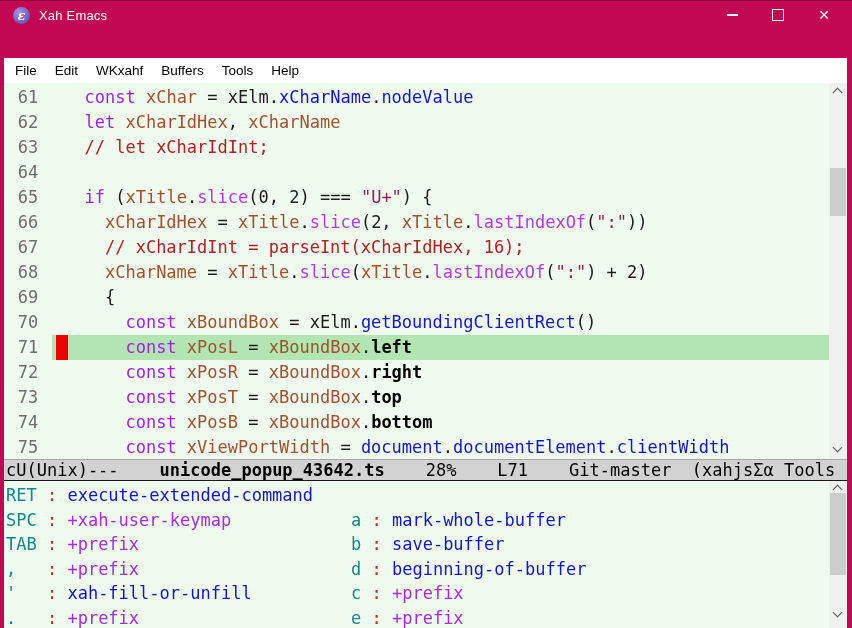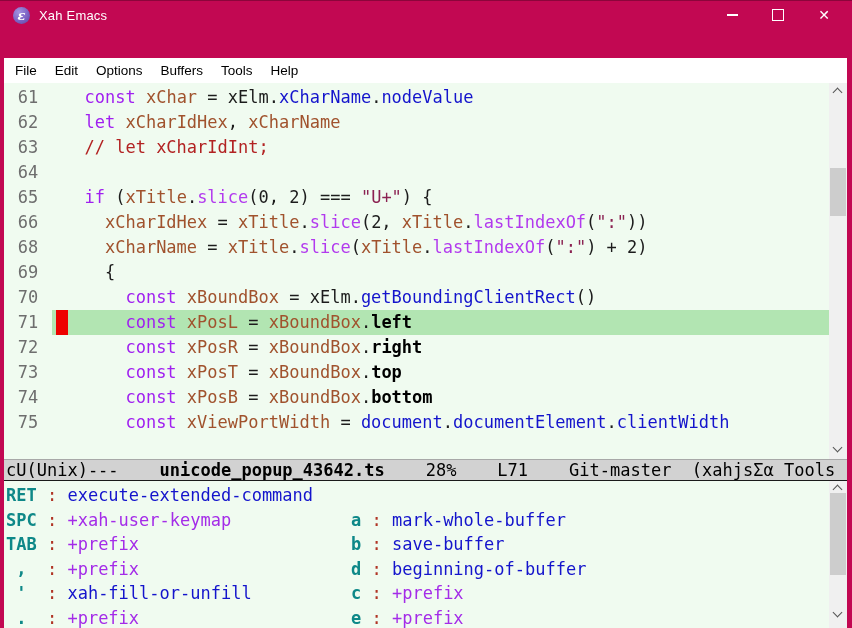--- a/index.html
+++ b/index.html
@@ -59,21 +59,21 @@
     border-top:1px solid #a8a8a8; border-bottom:1px solid #1a1a1a; box-sizing:border-box;
     font-family:"DejaVu Sans Mono", monospace; font-size:17px; line-height:20px; color:#000;
     white-space:pre; overflow:hidden; padding-left:2px; }
   .modeline b { font-weight:bold; }
 
   
   .whichkey { height:150px; flex:0 0 150px; background:var(--code-bg); position:relative; overflow:hidden; padding-top:2px; box-sizing:border-box; }
   .wk-row { height:24.5px; display:flex; font-family:"DejaVu Sans Mono", monospace; font-size:17px; line-height:24.5px; white-space:pre; }
   .wk-cell-left { flex:0 0 345px; padding-left:2px; }
   .wk-cell-right { flex:1 1 auto; }
-  .wk-key { color:var(--wk-key); display:inline-block; text-align:center;font-weight:bold; }
+  .wk-key { color:var(--wk-key); display:inline-block; text-align:left; }
   .wk-key.w3 { width:3ch; }
   .wk-key.w1 { width:1ch; }
   .wk-sep { color:var(--wk-sep); }
   .wk-cmd { color:var(--wk-cmd); }
   .wk-prefix { color:var(--wk-prefix); }
 
   
   .echo { flex:1 1 auto; background:var(--echo-bg); font-family:"DejaVu Sans Mono", monospace;
     font-size:17px; line-height:22px; white-space:pre; padding-left:2px; overflow:hidden; }
 </style>
@@ -95,33 +95,34 @@
           </div>
         <div class="win-btn">
             <div class="glyph-close">✕</div>
           </div>
       </div>
     </div>
 
     <div class="menubar" id="menubar">
         <div class="menu-item">File</div>
         <div class="menu-item">Edit</div>
-        <div class="menu-item">Options</div>
+        <div class="menu-item">WKxahf</div>
         <div class="menu-item">Buffers</div>
         <div class="menu-item">Tools</div>
         <div class="menu-item">Help</div>
       </div>
 
     <div class="code-area" id="code-area">
       <div class="code-line"><div class="gutter">61</div><div class="line-body"><span class="code-text"><span class="tok-pl">  </span><span class="tok-kw">const</span><span class="tok-pl"> </span><span class="tok-var">xChar</span><span class="tok-pl"> = xElm.</span><span class="tok-bi">xCharName</span><span class="tok-pl">.</span><span class="tok-bi">nodeValue</span></span></div></div>
         <div class="code-line"><div class="gutter">62</div><div class="line-body"><span class="code-text"><span class="tok-pl">  </span><span class="tok-kw">let</span><span class="tok-pl"> </span><span class="tok-var">xCharIdHex</span><span class="tok-pl">, </span><span class="tok-var">xCharName</span></span></div></div>
         <div class="code-line"><div class="gutter">63</div><div class="line-body"><span class="code-text"><span class="tok-pl">  </span><span class="tok-com">// let xCharIdInt;</span></span></div></div>
         <div class="code-line"><div class="gutter">64</div><div class="line-body"><span class="code-text"></span></div></div>
         <div class="code-line"><div class="gutter">65</div><div class="line-body"><span class="code-text"><span class="tok-pl">  </span><span class="tok-kw">if</span><span class="tok-pl"> (</span><span class="tok-var">xTitle</span><span class="tok-pl">.</span><span class="tok-fn">slice</span><span class="tok-pl">(0, 2) === </span><span class="tok-str">"U+"</span><span class="tok-pl">) {</span></span></div></div>
         <div class="code-line"><div class="gutter">66</div><div class="line-body"><span class="code-text"><span class="tok-pl">    </span><span class="tok-var">xCharIdHex</span><span class="tok-pl"> = </span><span class="tok-var">xTitle</span><span class="tok-pl">.</span><span class="tok-fn">slice</span><span class="tok-pl">(2, </span><span class="tok-var">xTitle</span><span class="tok-pl">.</span><span class="tok-fn">lastIndexOf</span><span class="tok-pl">(</span><span class="tok-str">":"</span><span class="tok-pl">))</span></span></div></div>
+        <div class="code-line"><div class="gutter">67</div><div class="line-body"><span class="code-text"><span class="tok-pl">    </span><span class="tok-com">// xCharIdInt = parseInt(xCharIdHex, 16);</span></span></div></div>
         <div class="code-line"><div class="gutter">68</div><div class="line-body"><span class="code-text"><span class="tok-pl">    </span><span class="tok-var">xCharName</span><span class="tok-pl"> = </span><span class="tok-var">xTitle</span><span class="tok-pl">.</span><span class="tok-fn">slice</span><span class="tok-pl">(</span><span class="tok-var">xTitle</span><span class="tok-pl">.</span><span class="tok-fn">lastIndexOf</span><span class="tok-pl">(</span><span class="tok-str">":"</span><span class="tok-pl">) + 2)</span></span></div></div>
         <div class="code-line"><div class="gutter">69</div><div class="line-body"><span class="code-text"><span class="tok-pl">    {</span></span></div></div>
         <div class="code-line"><div class="gutter">70</div><div class="line-body"><span class="code-text"><span class="tok-pl">      </span><span class="tok-kw">const</span><span class="tok-pl"> </span><span class="tok-var">xBoundBox</span><span class="tok-pl"> = xElm.</span><span class="tok-bi">getBoundingClientRect</span><span class="tok-pl">()</span></span></div></div>
         <div class="code-line current"><div class="gutter">71</div><div class="line-body"><span class="cursor-block"></span><span class="code-text"><span class="tok-pl">      </span><span class="tok-kw">const</span><span class="tok-pl"> </span><span class="tok-var">xPosL</span><span class="tok-pl"> = </span><span class="tok-var">xBoundBox</span><span class="tok-pl">.</span><span class="tok-prop">left</span></span></div></div>
         <div class="code-line"><div class="gutter">72</div><div class="line-body"><span class="code-text"><span class="tok-pl">      </span><span class="tok-kw">const</span><span class="tok-pl"> </span><span class="tok-var">xPosR</span><span class="tok-pl"> = </span><span class="tok-var">xBoundBox</span><span class="tok-pl">.</span><span class="tok-prop">right</span></span></div></div>
         <div class="code-line"><div class="gutter">73</div><div class="line-body"><span class="code-text"><span class="tok-pl">      </span><span class="tok-kw">const</span><span class="tok-pl"> </span><span class="tok-var">xPosT</span><span class="tok-pl"> = </span><span class="tok-var">xBoundBox</span><span class="tok-pl">.</span><span class="tok-prop">top</span></span></div></div>
         <div class="code-line"><div class="gutter">74</div><div class="line-body"><span class="code-text"><span class="tok-pl">      </span><span class="tok-kw">const</span><span class="tok-pl"> </span><span class="tok-var">xPosB</span><span class="tok-pl"> = </span><span class="tok-var">xBoundBox</span><span class="tok-pl">.</span><span class="tok-prop">bottom</span></span></div></div>
         <div class="code-line"><div class="gutter">75</div><div class="line-body"><span class="code-text"><span class="tok-pl">      </span><span class="tok-kw">const</span><span class="tok-pl"> </span><span class="tok-var">xViewPortWidth</span><span class="tok-pl"> = </span><span class="tok-bi">document</span><span class="tok-pl">.</span><span class="tok-bi">documentElement</span><span class="tok-pl">.</span><span class="tok-bi">clientWidth</span></span></div></div>
         <div class="vscroll" id="code-scroll" style="height:100%;">
         <div class="chev up" style="top:6px;"></div>

